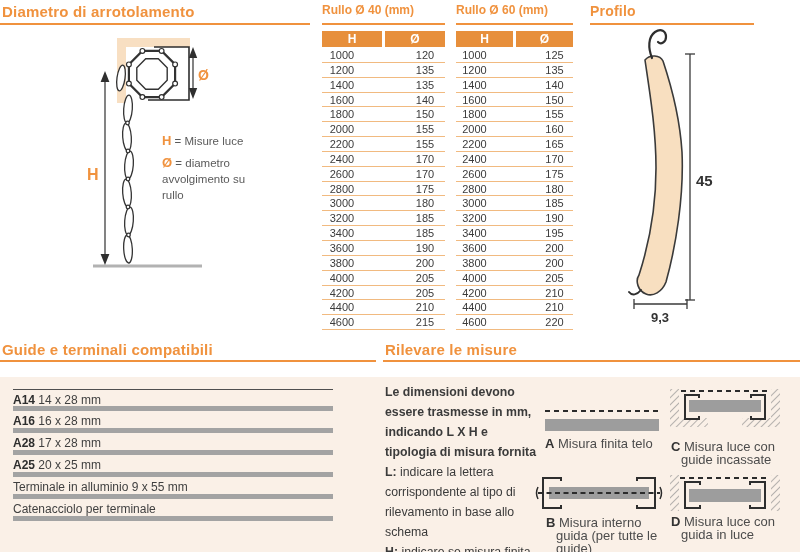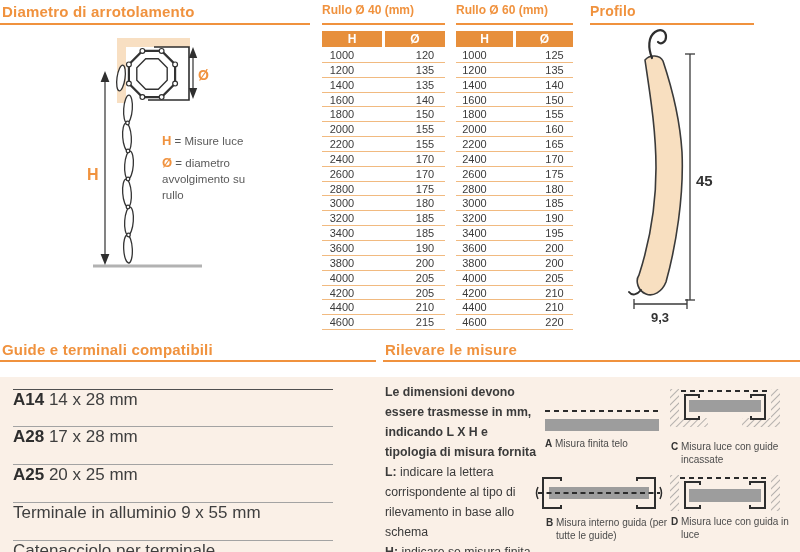--- a/index.html
+++ b/index.html
@@ -16,31 +16,31 @@
   .trow{display:flex;height:14.85px;border-bottom:1px solid #f1ba80;box-sizing:border-box;gap:43px;}
   .tcell{flex:1;text-align:center;font-size:11px;color:#3b3b3b;line-height:14px;}
   
   .legend{position:absolute;left:162px;top:133px;width:98px;font-size:11.5px;line-height:16px;color:#5a5a5a;}
   .legend .row1{margin-bottom:6px;}
   .sym{color:#f0923e;font-weight:bold;font-size:13px;}
   
   .panel{position:absolute;left:0;top:377px;width:800px;height:175px;background:#faf0e7;}
   
   .glist{position:absolute;left:13px;top:389px;width:320px;}
-  .grow{height:38px;line-height:20.5px;border-bottom:1px solid #a3a3a3;box-sizing:border-box;
-        font-size:17px;color:#3f3f3f;white-space:nowrap;}
+  .grow{height:22px;line-height:20.5px;border-bottom:5px solid #a3a3a3;box-sizing:border-box;
+        font-size:12px;color:#3f3f3f;white-space:nowrap;}
   .grow:first-child{border-top:1px solid #4f4f4f;}
   .grow b{color:#2e2e2e;}
   
   .measures{position:absolute;left:385px;top:382px;width:153px;font-size:12.3px;line-height:20px;color:#3b3b3b;}
   .measures p{margin:0;}
   .measures .mb{font-weight:bold;}
   .measures b{font-weight:bold;}
   
-  .dcap{position:absolute;font-size:10px;line-height:13px;color:#4c4c4c;padding-left:10px;text-indent:-10px;}
+  .dcap{position:absolute;font-size:13px;line-height:13px;color:#4c4c4c;padding-left:10px;text-indent:-10px;}
   .dcap b{color:#333;}
   svg{position:absolute;overflow:visible;}
   svg text{font-family:"Liberation Sans",sans-serif;}
 </style>
 </head>
 <body>
 
 <div class="page">
 
   <div class="sec-title" style="left:2px;top:3px">Diametro di arrotolamento</div>
@@ -307,20 +307,21 @@
   <div class="panel"></div>
 
   <div class="sec-title" style="left:2px;top:341px">Guide e terminali compatibili</div>
   <div class="rule" style="left:0;top:360px;width:376px"></div>
 
   <div class="sec-title" style="left:385px;top:341px">Rilevare le misure</div>
   <div class="rule" style="left:383px;top:360px;width:417px"></div>
 
   <div class="glist">
       <div class="grow"><b>A14</b> 14 x 28 mm</div>
+      <div class="grow"><b>A16</b> 16 x 28 mm</div>
       <div class="grow"><b>A28</b> 17 x 28 mm</div>
       <div class="grow"><b>A25</b> 20 x 25 mm</div>
       <div class="grow">Terminale in alluminio 9 x 55 mm</div>
       <div class="grow">Catenacciolo per terminale</div>
     </div>
 
   <div class="measures">
     <p class="mb">Le dimensioni devono essere trasmesse in mm, indicando L X H e tipologia di misura fornita</p>
     <p><b>L:</b> <span>indicare la lettera corrispondente al tipo di rilevamento in base allo schema</span></p>
     <p><b>H:</b> <span>indicare se misura finita o luce</span></p>

